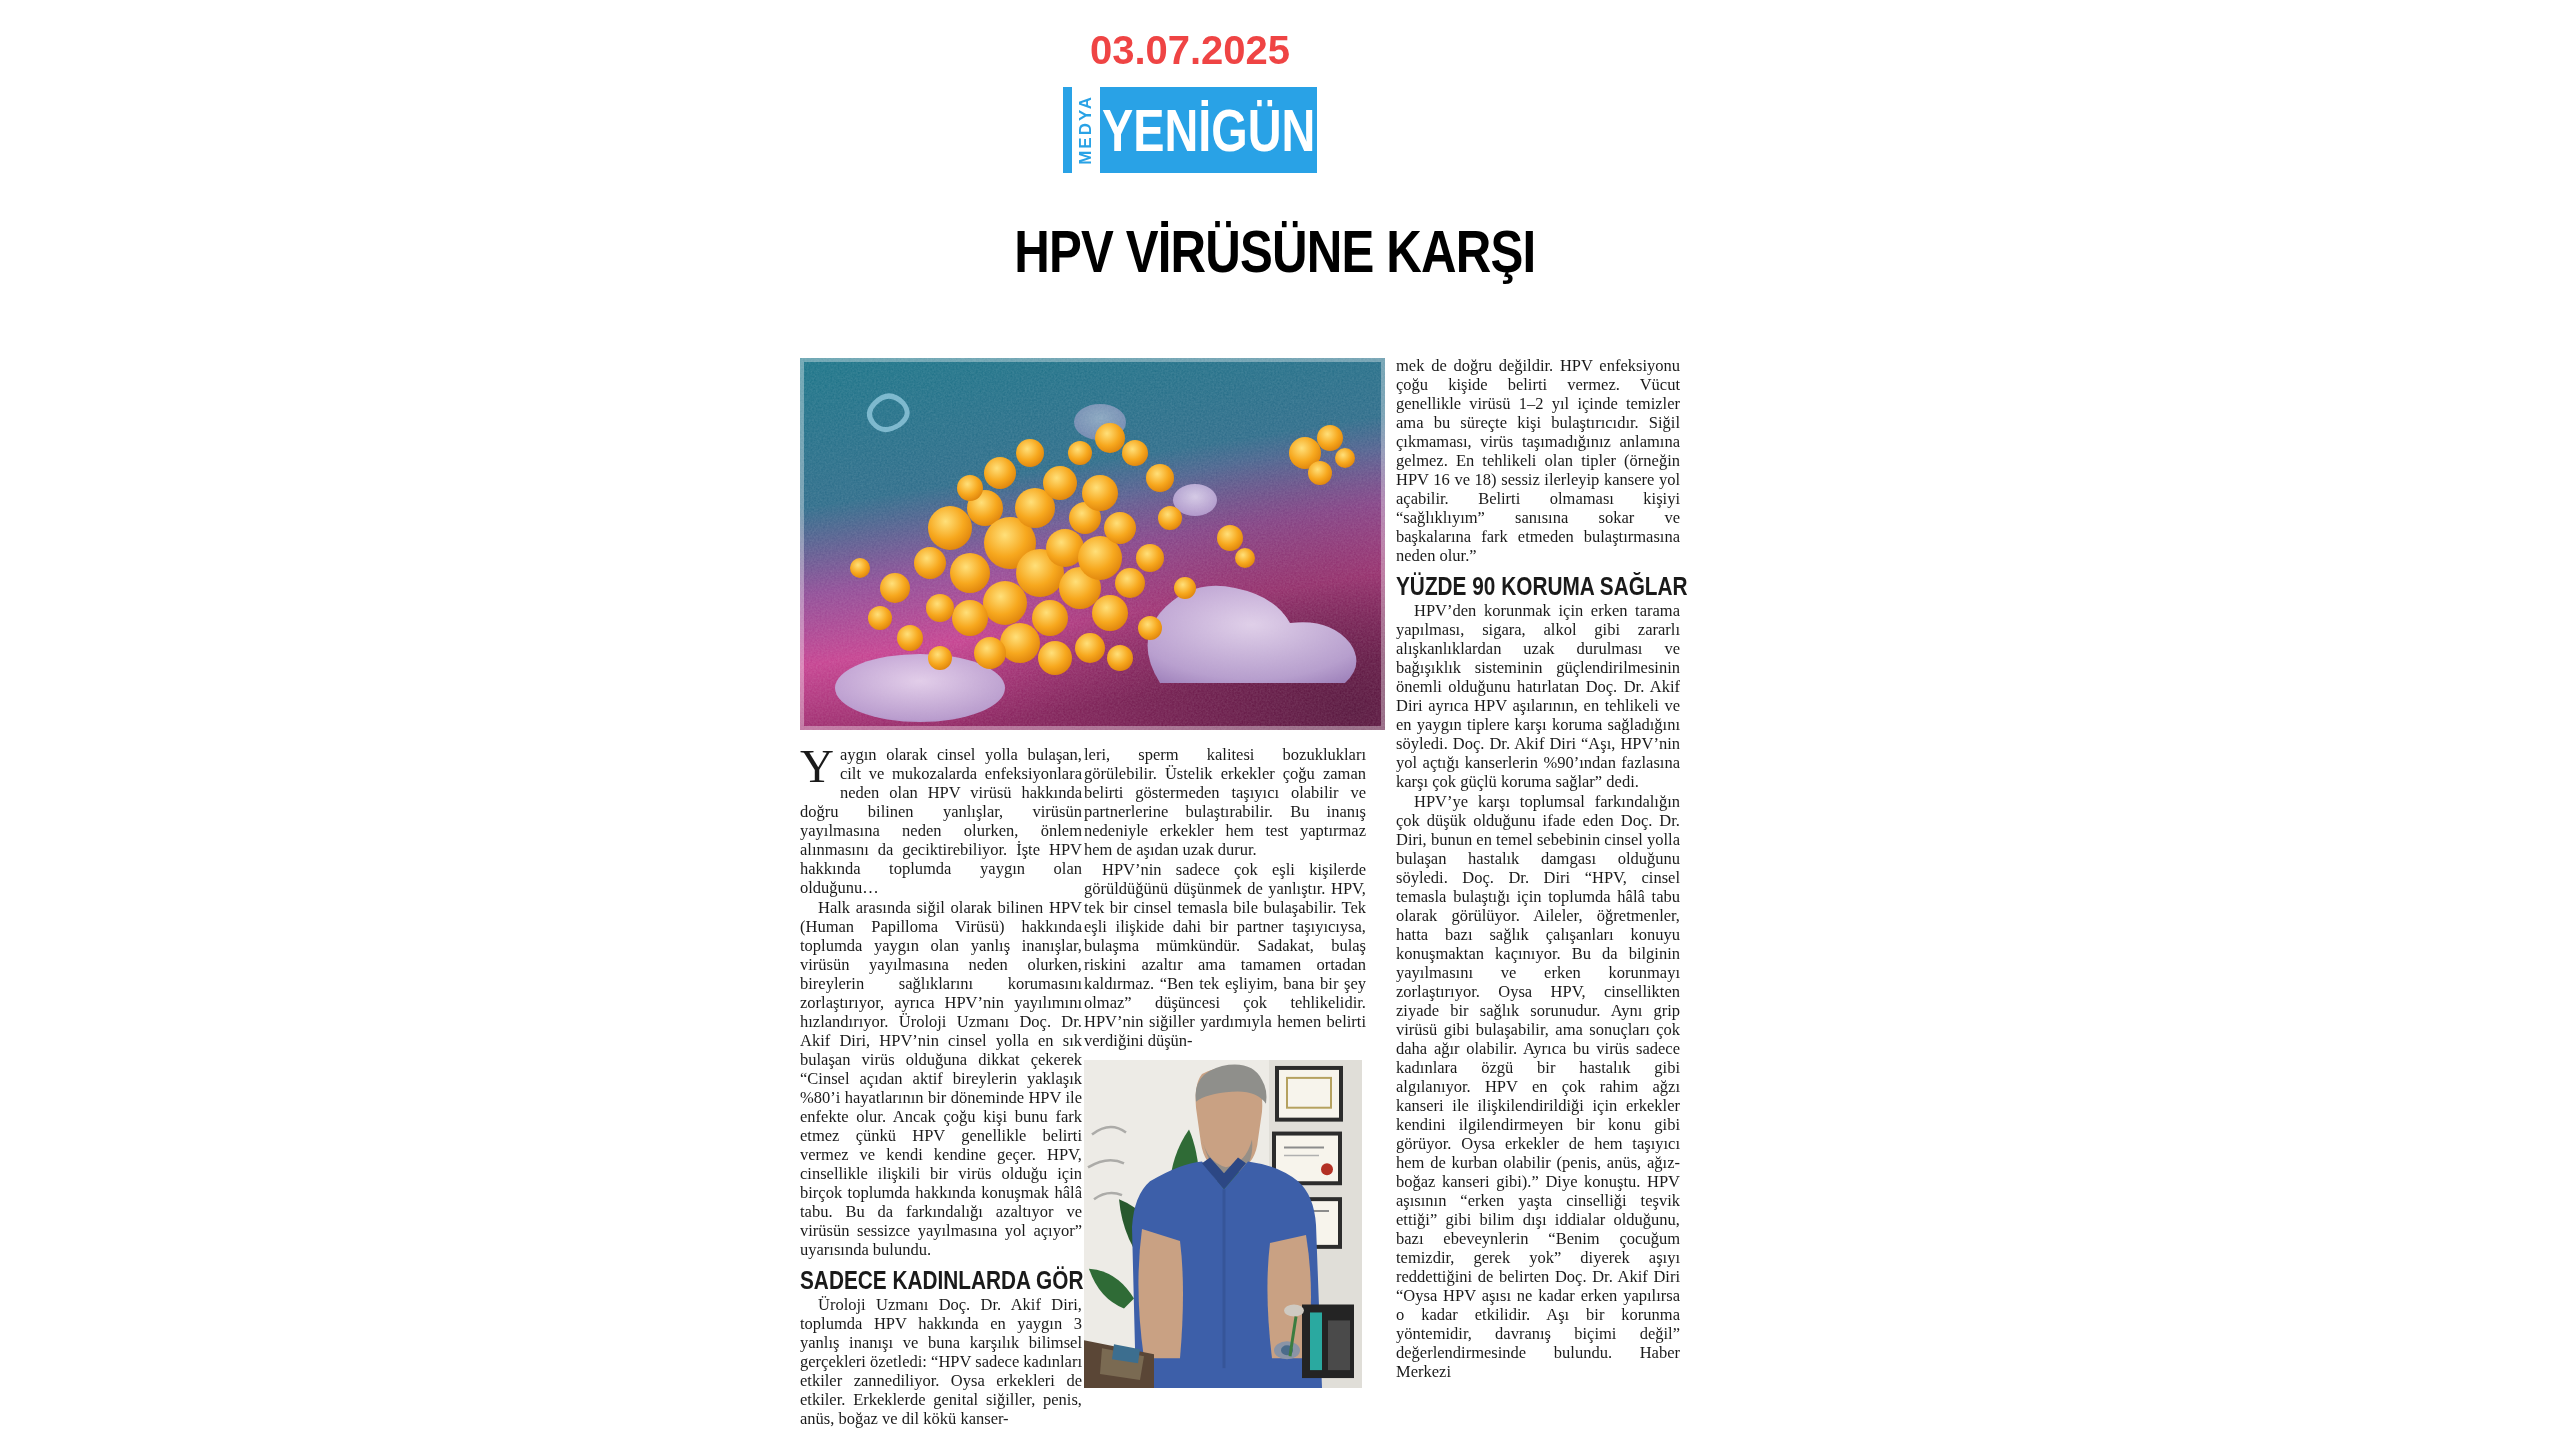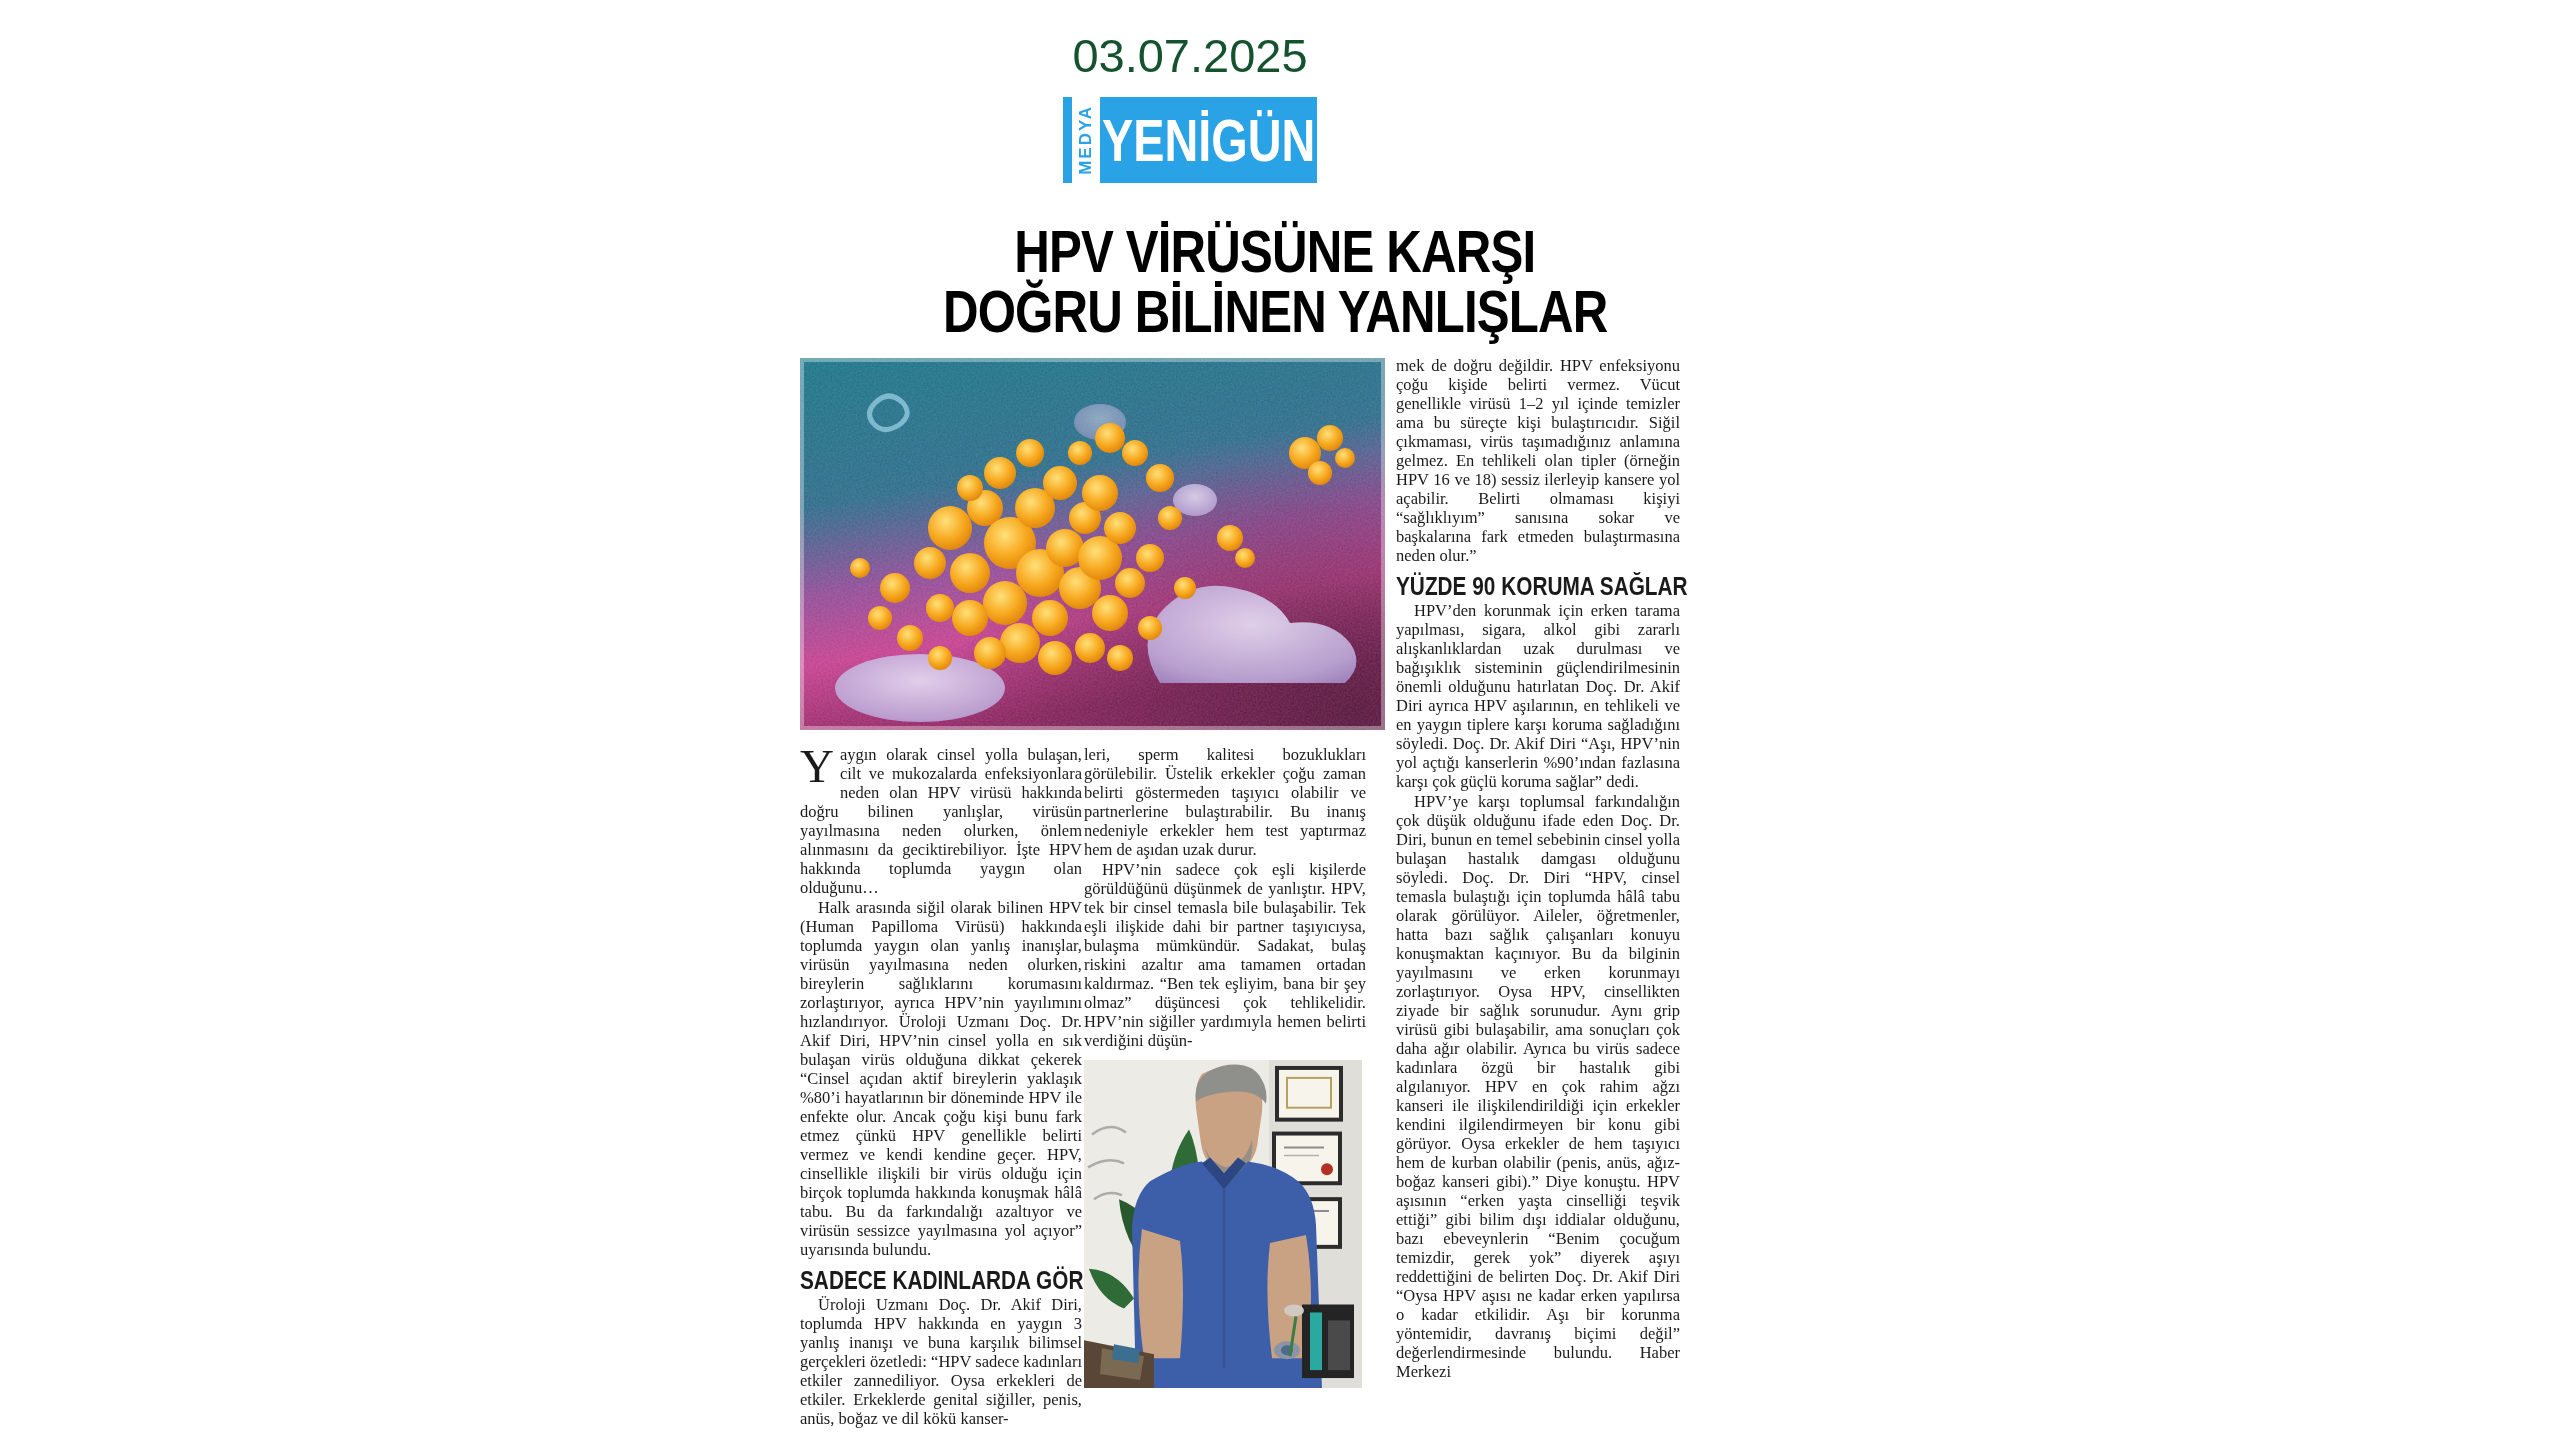--- a/index.html
+++ b/index.html
@@ -2,22 +2,22 @@
 <html lang="tr"><head>
 <meta charset="utf-8">
 <style>
   html,body{margin:0;padding:0;background:#ffffff;}
   body{width:2560px;height:1440px;position:relative;overflow:hidden;
        font-family:"Liberation Serif", serif;color:#1a1a1a;}
   .page{position:absolute;left:800px;top:0;width:880px;height:1440px;}
 
   
   .top-block{position:absolute;left:240px;top:28px;width:300px;text-align:center;}
-  .date{font-family:"Liberation Sans",sans-serif;font-weight:400;font-size:47px;
-        letter-spacing:0px;color:#14532d;}
+  .date{font-family:"Liberation Sans",sans-serif;font-weight:700;font-size:40px;
+        letter-spacing:0px;color:#ef4444;}
   .masthead{margin:14px auto 0 auto;width:254px;height:86px;display:flex;align-items:stretch;}
   .m-bar{width:9px;background:#29a2e6;}
   .m-medya{width:28px;background:#ffffff;display:flex;align-items:center;justify-content:center;}
   .m-medya span{writing-mode:vertical-rl;transform:rotate(180deg);
         font-family:"Liberation Sans",sans-serif;font-weight:800;font-size:17px;
         color:#29a2e6;letter-spacing:2px;}
   .m-box{flex:1;background:#29a2e6;display:flex;align-items:center;justify-content:center;overflow:hidden;text-align:center;}
   .m-box span{font-family:"Liberation Sans",sans-serif;font-weight:800;font-size:60px;
         color:#ffffff;display:inline-block;transform:scaleX(0.78);white-space:nowrap;}
 
@@ -61,21 +61,20 @@
         <span>MEDYA</span>
       </div>
       <div class="m-box">
         <span>YENİGÜN</span>
       </div>
     </div>
   </div>
 
   <div class="headline">
     <span class="hl"><span class="cond">HPV VİRÜSÜNE KARŞI</span></span>
-    <span class="hl"><span class="cond">DOĞRU BİLİNEN YANLIŞLAR</span></span>
   </div>
 
   <div class="virus">
     <svg viewBox="0 0 585 372" preserveAspectRatio="none">
       <defs>
         <linearGradient id="bg" x1="0" y1="0" x2="0.25" y2="1">
           <stop offset="0" stop-color="#177286"></stop>
           <stop offset="0.38" stop-color="#2a6a88"></stop>
           <stop offset="0.6" stop-color="#8d4a95"></stop>
           <stop offset="0.78" stop-color="#c43e8e"></stop>

